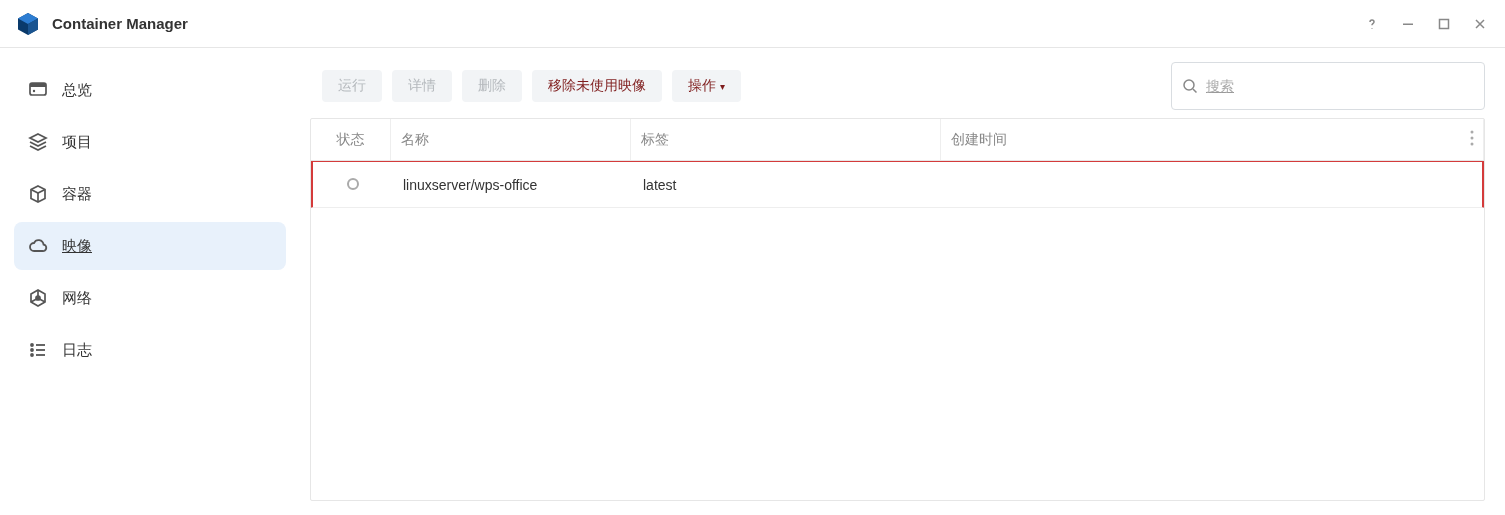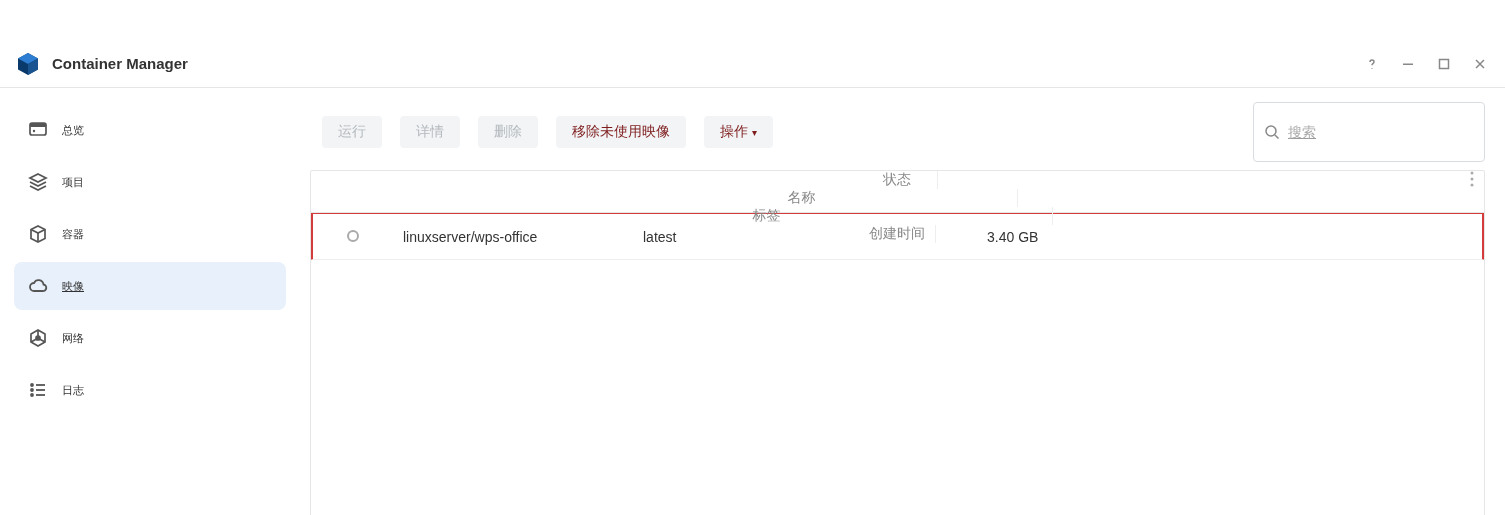--- a/index.html
+++ b/index.html
@@ -11,21 +11,20 @@
       width: 1505px;
       height: 515px;
       overflow: hidden;
     }
     .titlebar {
       display: flex;
       align-items: center;
       height: 48px;
       padding: 0 16px;
       border-bottom: 1px solid #e6e6e6;
-      margin-top: 40px;
     }
     .titlebar .app-icon {
       width: 24px;
       height: 24px;
       margin-right: 12px;
       display: flex;
       align-items: center;
       justify-content: center;
     }
     .titlebar .title {
@@ -74,31 +73,31 @@
     .sidebar-item .icon {
       width: 20px;
       height: 20px;
       margin-right: 14px;
       display: flex;
       align-items: center;
       justify-content: center;
       color: #555;
     }
     .sidebar-item .label {
-      font-size: 11px;
+      font-size: 15px;
     }
     .content {
       flex: 1;
       padding: 14px 20px 14px 10px;
       display: flex;
       flex-direction: column;
     }
     .toolbar {
       display: flex;
-      gap: 18px;
+      gap: 10px;
       align-items: center;
       margin-bottom: 8px;
       padding-left: 12px;
     }
     .btn {
       padding: 7px 16px;
       background: #f2f4f6;
       border: none;
       border-radius: 4px;
       cursor: pointer;
@@ -112,22 +111,22 @@
     .btn .caret {
       margin-left: 4px;
       font-size: 10px;
     }
     .toolbar .spacer { flex: 1; }
     .search-box {
       display: flex;
       align-items: center;
       border: 1px solid #d9dde1;
       border-radius: 4px;
-      padding: 21px 10px;
-      width: 232px;
+      padding: 15px 10px;
+      width: 314px;
       color: #999;
       text-decoration: underline;
     }
     .search-box .icon {
       margin-right: 8px;
       display: flex;
     }
     .search-box input {
       border: none;
       outline: none;
@@ -142,21 +141,20 @@
       flex: 1;
       overflow: hidden;
     }
     .thead {
       display: flex;
       align-items: center;
       height: 42px;
       border-bottom: 1px solid #e6e6e6;
       color: #888;
       position: relative;
-      flex-direction: column;
     }
     .thead .th {
       padding: 0 10px;
       border-right: 1px solid #eee;
       height: 100%;
       display: flex;
       align-items: center;
     }
     .thead .th:last-child { border-right: none; }
     .thead .menu-dots {
@@ -339,18 +337,17 @@
         </div>
       </div>
       <div class="tbody" id="tbody">
           <div class="tr highlight-row">
             <div class="highlight-cell">
               <div class="td col-status" style="text-align: center;"><span class="status-circle"></span></div>
               <div class="td col-name">linuxserver/wps-office</div>
               <div class="td" style="flex: 1 1 0%;">latest</div>
             </div>
             <div class="td" style="width: 200px;"></div>
-            <div class="td col-size">3.40 GB</div>
           </div>
         </div>
     </div>
   </div>
 </div>
 
 </body></html>

